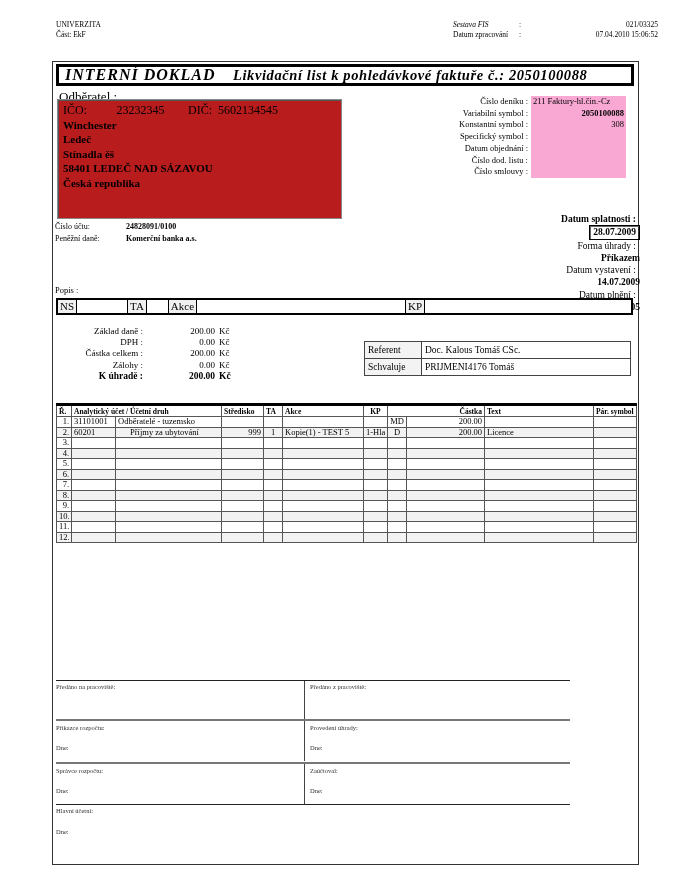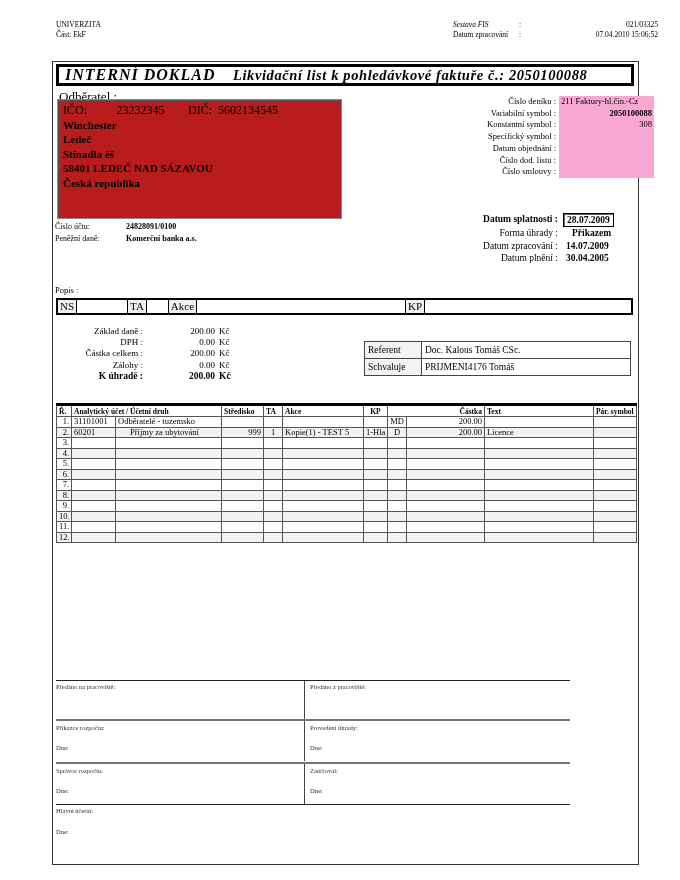--- a/index.html
+++ b/index.html
@@ -29,35 +29,35 @@
   
   .odb-label { left:59px; top:89px; font-size:13px; }
   .cust-box { left:57px; top:99px; width:285px; height:120px; background:#b91c1c; border:1px solid #888;
               box-shadow: inset 1px 1px 0 #555; box-sizing:border-box; padding:3px 5px; line-height:14.5px; }
   .cust-box .ico-row { font-size:12px; display:flex; }
   .cust-box .ico-row .lab { font-weight:normal; }
   .cust-box .ico-row .val { font-weight:normal; margin-left:6px;text-align:center; }
   .cust-box .line { font-size:11px; font-weight:bold; }
 
   
-  .info { left:440px; top:96px; width:214px; font-size:8.5px; line-height:11.7px; }
+  .info { left:412px; top:96px; width:214px; font-size:8.5px; line-height:11.7px; }
   .info .row { display:flex; }
   .info .k { width:116px; text-align:right; padding-right:3px; }
   .info .v { flex:1; background:#f9a8d4; text-align:right; padding-right:2px; white-space:nowrap; overflow:hidden; }
   .info .v.left { text-align:left; padding-left:2px; }
 
   
   .bank { left:55px; top:221px; font-size:8px; line-height:12px; }
   .bank .row { display:flex; }
   .bank .k { width:71px; }
   .bank .v { font-weight:bold; }
 
   
   .dates { left:420px; top:213px; width:220px; font-size:9.5px; line-height:12.3px; }
-  .dates .row { display:flex; align-items:flex-start; }
+  .dates .row { display:flex; align-items:flex-end;flex-direction:column; }
   .dates .k { width:138px; text-align:right; padding-right:4px; }
   .dates .v { font-weight:bold; padding-left:4px; }
   .dates .boxed { border:1px solid #000; box-shadow: inset 1px 1px 0 #666; padding:0 3px; margin-left:1px; }
 
   
   .popis-label { left:55px; top:285px; font-size:8.5px; }
   .popis-bar { left:56px; top:298px; width:577px; height:17px; border:2px solid #000; box-sizing:border-box;
                display:flex; font-size:11px; }
   .popis-bar .lab { background:#f0f0f0; border-right:1px solid #000; padding:0 2px; line-height:13px; }
   .popis-bar .fld { border-right:1px solid #000; background:#fff; }
@@ -176,21 +176,21 @@
 <div class="abs dates">
   <div class="row">
       <span class="k b">Datum splatnosti :</span>
       <span class="v boxed">28.07.2009</span>
     </div>
   <div class="row">
       <span class="k">Forma úhrady :</span>
       <span class="v" style="padding-left:10px">Příkazem</span>
     </div>
   <div class="row">
-      <span class="k">Datum zpracování :</span>
+      <span class="k">Datum vystavení :</span>
       <span class="v">14.07.2009</span>
     </div>
   <div class="row">
       <span class="k">Datum plnění :</span>
       <span class="v">30.04.2005</span>
     </div>
 </div>
 
 <div class="abs popis-label">Popis :</div>
 <div class="abs popis-bar">

